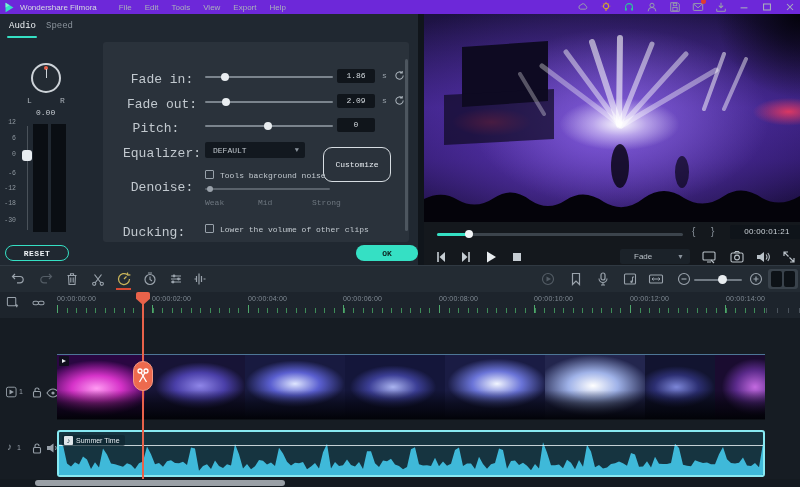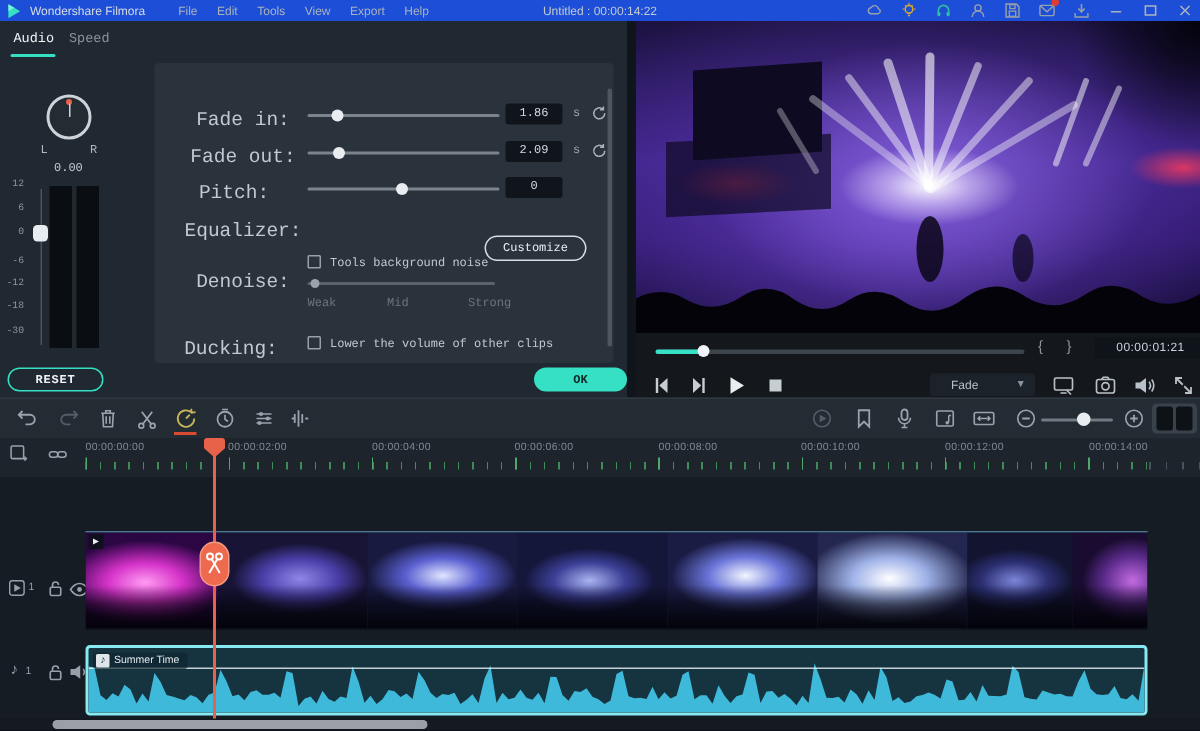--- a/index.html
+++ b/index.html
@@ -4,21 +4,21 @@
 <style>
   html,body{margin:0;padding:0;background:#0c1116;}
   *{box-sizing:border-box;}
   #app{position:relative;width:800px;height:487px;overflow:hidden;
        font-family:"Liberation Sans",sans-serif;background:#10151b;color:#c6cdd3;
        -webkit-font-smoothing:antialiased;}
   .abs{position:absolute;}
   svg{display:block;}
 
   
-  .titlebar{left:0;top:0;width:800px;height:14px;background:#1d4ed8;display:flex;align-items:center;font-size:8px;color:#aab3bb;}
+  .titlebar{left:0;top:0;width:800px;height:14px;background:#6d28d9;display:flex;align-items:center;font-size:8px;color:#aab3bb;}
   .titlebar .menus{display:flex;gap:13px;margin-left:22px;}
   .titlebar .menus span{cursor:default;}
   .doc-title{position:absolute;left:0;right:0;text-align:center;color:#c2cad1;font-size:8px;pointer-events:none;}
   .tb-icons{position:absolute;right:4px;top:0;height:14px;display:flex;align-items:center;gap:11px;}
   .winbtn{width:12px;height:12px;}
 
   
   .panel{left:0;top:14px;width:418px;height:251px;background:#202831;font-family:Liberation Mono, monospace;}
   .tab{font-size:9px;color:#8a939c;position:absolute;top:7px;}
   .tab.active{color:#eef2f5;}
@@ -133,21 +133,20 @@
     </svg>
     <span style="margin-left:5px;color:#d6dce1">Wondershare Filmora</span>
     <div class="menus">
       <span>File</span>
       <span>Edit</span>
       <span>Tools</span>
       <span>View</span>
       <span>Export</span>
       <span>Help</span>
     </div>
-    <div class="doc-title">Untitled : 00:00:14:22</div>
     <div class="tb-icons">
       <svg class="winbtn" viewBox="0 0 14 14">
           <path d="M4 9.5a2.4 2.4 0 0 1 .4-4.7A3 3 0 0 1 10 5.6 2 2 0 0 1 9.8 9.5z" fill="none" stroke="#98a1aa" stroke-width="1.1"></path>
         </svg>
       <svg class="winbtn" viewBox="0 0 14 14">
           <circle cx="7" cy="6" r="3" fill="none" stroke="#d6a92c" stroke-width="1.2"></circle>
           <path d="M5.8 9.5h2.4M6.2 11h1.6" stroke="#d6a92c" stroke-width="1"></path>
           <path d="M7 1v1.3M3 6H2m10 0h-1M4 3l.8.8M10 3l-.8.8" stroke="#d6a92c" stroke-width="1"></path>
         </svg>
       <svg class="winbtn" viewBox="0 0 14 14">
@@ -237,21 +236,25 @@
       </svg>
 
     <span class="row-label" style="left:116px;top:107px">Pitch:</span>
     <div class="slider" style="left:205px;top:107px;width:128px">
       <div class="track"></div>
         <div class="handle" style="left:59px"></div>
     </div>
     <div class="valbox" style="left:337px;top:104px">0</div>
 
     <span class="row-label" style="left:122px;top:132px">Equalizer:</span>
-    <div class="btn-outline" style="left:323px;top:143px;width:68px;height:17px">Customize</div>
+    <div class="dropdown" style="left:205px;top:128px;width:100px;height:16px;padding-left:8px">
+      <span>DEFAULT</span>
+      <span class="chev">▼</span>
+    </div>
+    <div class="btn-outline" style="left:323px;top:133px;width:68px;height:35px">Customize</div>
 
     <span class="row-label" style="left:122px;top:166px">Denoise:</span>
     <div class="checkbox" style="left:205px;top:156px"></div>
     <span class="cb-label" style="left:220px;top:157px">Tools background noise</span>
     <div class="slider dim-slider" style="left:205px;top:170px;width:125px">
       <div class="track"></div>
         <div class="handle" style="left:2px"></div>
     </div>
     <span class="lvl" style="left:205px;top:184px">Weak</span>
     <span class="lvl" style="left:258px;top:184px">Mid</span>

